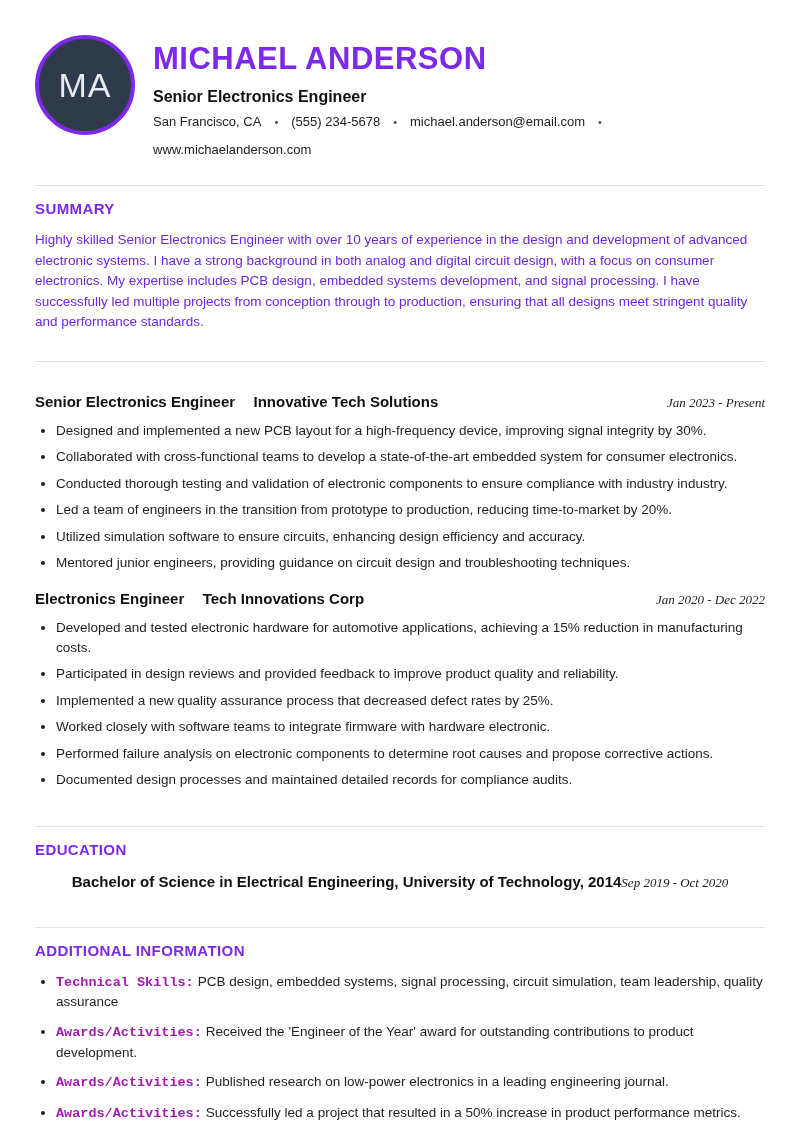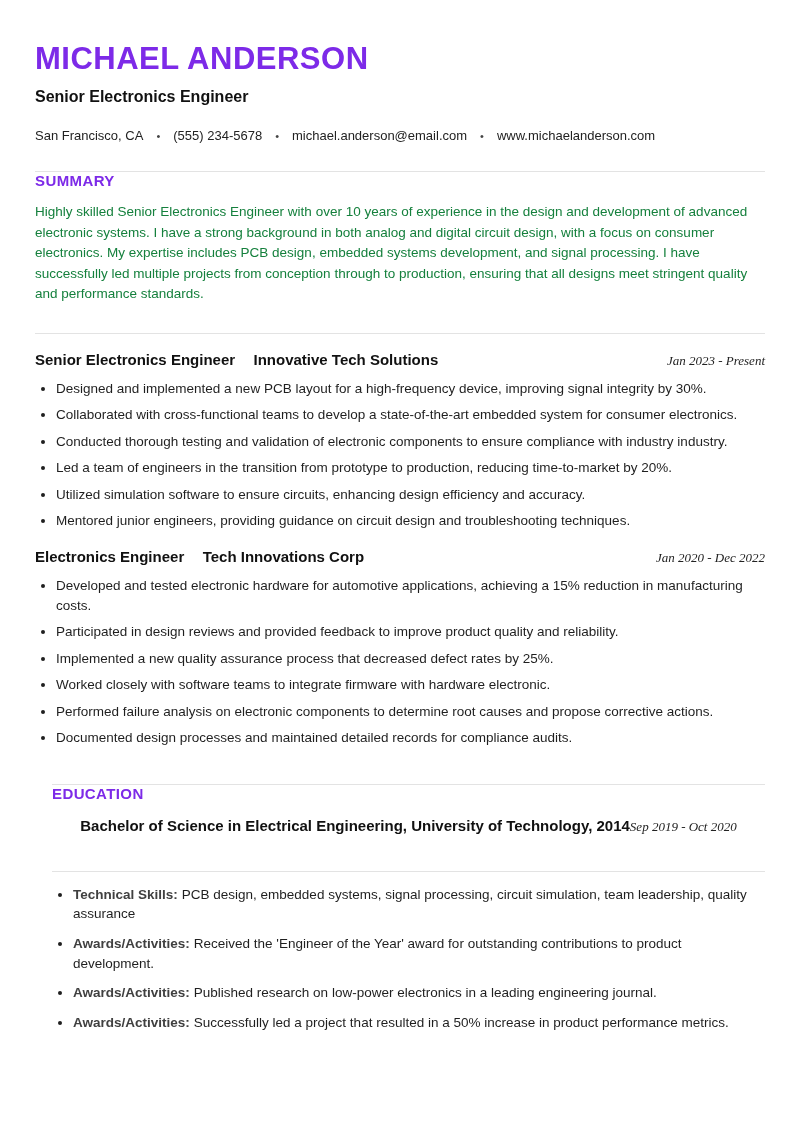--- a/index.html
+++ b/index.html
@@ -31,59 +31,62 @@
   .avatar-initials {
     color: #e7eaee; font-size: 34px; font-weight: 400; letter-spacing: 1px;
   }
   .header-text { padding-top: 6px; }
   .name {
     margin: 0; font-size: 31px; font-weight: 800;
     color: var(--accent); letter-spacing: 0.5px;
   }
   .candidate-title { margin-top: 11px; font-size: 16px; font-weight: 700; color: #111; }
   .contact {
-    margin-top: 22px; display: flex; align-items: center; gap: 13px;
+    margin-top: 8px; display: flex; align-items: center; gap: 13px;
     font-size: 13px; color: #222; flex-wrap: wrap;
   }
   .dot { font-size: 11px; color: #444; }
 
   
-  .section { margin-top: 28px; border-top: 1px solid var(--divider); }
-  .section--spaced { margin-top: 36px; margin-left: 17px; }
+  .section { margin-top: 28px; border-top: 1px solid var(--divider); padding-top: 14px; }
+  .section--spaced { margin-top: 36px; }
   .section-heading {
     margin: 0; font-size: 15px; font-weight: 800;
     color: var(--accent); letter-spacing: 0.4px; text-transform: uppercase;
   }
-  .body-text { margin: 13px 0 0 0; font-size: 13.5px; line-height: 1.52; color: #15803d; }
+  .body-text { margin: 13px 0 0 0; font-size: 13.5px; line-height: 1.52; color: #6d28d9; }
 
   
   .job { margin-top: 17px; }
   .job-header { display: flex; justify-content: space-between; align-items: baseline; gap: 0; }
   .job-role, .edu-degree { font-size: 15px; font-weight: 700; color: #111; }
   .job-company { font-size: 15px; font-weight: 700; color: #111; margin-left: 14px; }
   .job-dates { font-size: 13px; font-style: italic; color: #222; white-space: nowrap; font-family: Liberation Serif, serif; }
 
   .bullets { margin: 10px 0 0 0; padding-left: 21px; font-size: 13.5px; line-height: 1.45; color: #1f1f1f; }
   .bullets li { margin-bottom: 7px; }
   .bullets li:last-child { margin-bottom: 0; }
 
   
   .edu-row { display: flex; justify-content: center; align-items: baseline; gap: 0; margin-top: 15px; }
 
   
   .info-list { margin-top: 13px; }
   .info-list li { margin-bottom: 10px; }
-  .info-label { font-weight: 700; color: #404040; margin-right: 4px; }
+  .info-label { font-weight: 700; color: #a21caf; margin-right: 4px; font-family: Liberation Mono, monospace; }
 </style>
 </head>
 <body>
 
 <div class="page">
 
   <header class="header">
+    <div class="avatar">
+      <span class="avatar-initials">MA</span>
+    </div>
     <div class="header-text">
       <h1 class="name">MICHAEL ANDERSON</h1>
       <div class="candidate-title">Senior Electronics Engineer</div>
       <div class="contact">
         <span>San Francisco, CA</span>
         <span class="dot">•</span>
         <span>(555) 234-5678</span>
         <span class="dot">•</span>
         <span>michael.anderson@email.com</span>
         <span class="dot">•</span>
@@ -138,20 +141,21 @@
 
   <section class="section section--spaced">
     <h2 class="section-heading">EDUCATION</h2>
     <div class="edu-row">
       <span class="edu-degree">Bachelor of Science in Electrical Engineering, University of Technology, 2014</span>
       <span class="job-dates">Sep 2019 - Oct 2020</span>
     </div>
   </section>
 
   <section class="section section--spaced">
+    <h2 class="section-heading">ADDITIONAL INFORMATION</h2>
     <ul class="bullets info-list">
       <li><span class="info-label">Technical Skills:</span><span>PCB design, embedded systems, signal processing, circuit simulation, team leadership, quality assurance</span></li>
       <li><span class="info-label">Awards/Activities:</span><span>Received the 'Engineer of the Year' award for outstanding contributions to product development.</span></li>
       <li><span class="info-label">Awards/Activities:</span><span>Published research on low-power electronics in a leading engineering journal.</span></li>
       <li><span class="info-label">Awards/Activities:</span><span>Successfully led a project that resulted in a 50% increase in product performance metrics.</span></li>
 
     </ul>
   </section>
 
 </div>

